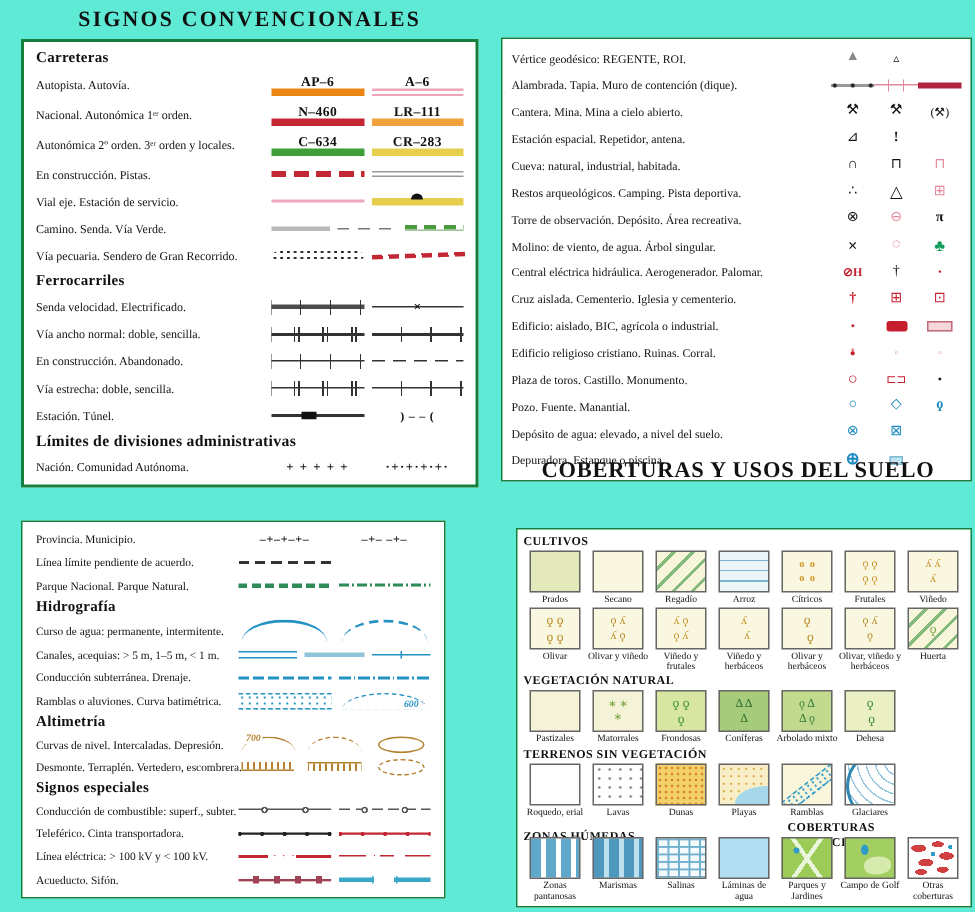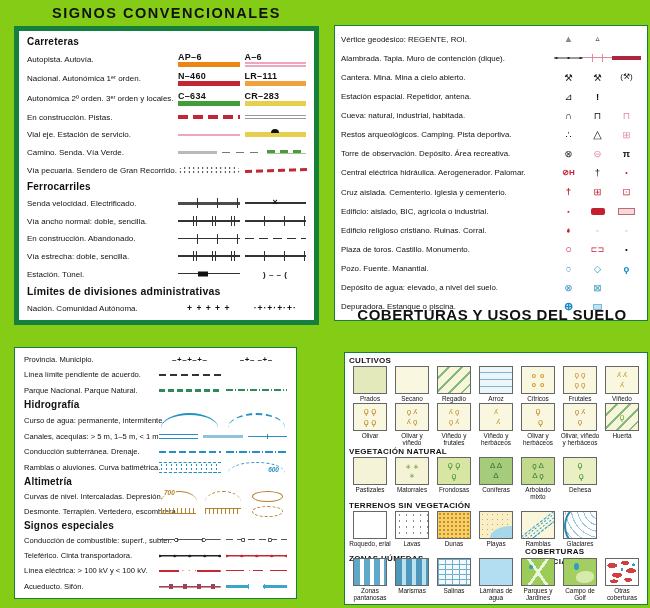--- a/index.html
+++ b/index.html
@@ -1,20 +1,20 @@
 <!DOCTYPE html>
 <html><head>
 <meta charset="utf-8">
 <style>
   html,body{margin:0;padding:0}
-  #stage{position:relative;width:650px;height:608px;background:#84cc16;
-    font-family:Liberation Sans, sans-serif;color:#111;overflow:hidden}
+  #stage{position:relative;width:650px;height:608px;background:#5eead4;
+    font-family:Liberation Serif, serif;color:#111;overflow:hidden}
 
   
-  .panel{position:absolute;border:5px solid #15803d;box-sizing:border-box;background:#fff}
+  .panel{position:absolute;border:2px solid #15803d;box-sizing:border-box;background:#fff}
   #tl-title{position:absolute;left:14px;top:5px;width:305px;text-align:center;
     font-size:14.5px;font-weight:bold;letter-spacing:1.5px}
   #panel-tl{left:14px;top:26px;width:305px;height:299px;display:flex;flex-direction:column;
     justify-content:space-between;padding:5px 8px}
   #panel-tr{left:334px;top:25px;width:314px;height:296px;border-width:1.5px;display:flex;
     flex-direction:column;justify-content:space-between;padding:5px 6px}
   #panel-bl{left:14px;top:347px;width:283px;height:252px;border-width:1.5px;display:flex;
     flex-direction:column;justify-content:space-between;padding:5px 9px}
   #br-head{position:absolute;left:334px;top:306px;width:316px;text-align:center}
   #br-title{font-size:15px;font-weight:bold;letter-spacing:.5px}
@@ -26,21 +26,21 @@
   .row{display:flex;align-items:center;min-height:13px}
   .sec{font-size:10px;font-weight:bold;letter-spacing:.2px}
   .sec.big{font-size:10.5px}
   .lbl{flex:1;font-size:8px;white-space:nowrap;min-width:0}
   #panel-tl .syms{width:128px;display:flex;gap:5px;align-items:center}
   #panel-bl .lbl{font-size:7.6px}
   #panel-bl .syms{width:128px;display:flex;gap:5px;align-items:center}
   .s{flex:1;position:relative;display:flex;align-items:center;justify-content:center;min-height:10px}
 
   
-  .road{flex:1;display:flex;flex-direction:column;align-items:flex-start}
+  .road{flex:1;display:flex;flex-direction:column;align-items:center}
   .num{font-size:9px;font-weight:bold;line-height:10px;letter-spacing:.3px}
   .bar{width:100%;height:5px}
   .ap6{background:#ec8612}
   .a6{background:linear-gradient(#f0a6ba 32%,#fff 32% 68%,#f0a6ba 68%)}
   .n340{background:#c22733}
   .lr111{background:#f0a33c}
   .c634{background:#3f9e38}
   .cr326{background:#e7cf4e}
   .dred{width:100%;height:4px;background:repeating-linear-gradient(90deg,#c22733 0 10px,transparent 10px 15px)}
   .pistas{width:100%;height:4px;border-top:1px solid #9a9a9a;border-bottom:1px solid #9a9a9a;box-sizing:border-box}
@@ -443,20 +443,26 @@
       <span class="sy pnk">⊞</span>
     </div>
 
     <div class="trr">
       <span class="lbl">Torre de observación. Depósito. Área recreativa.</span>
       <span class="sy">⊗</span>
       <span class="sy pnk">⊖</span>
       <span class="sy b">π</span>
     </div>
 
+    <div class="trr">
+      <span class="lbl">Molino: de viento, de agua. Árbol singular.</span>
+      <span class="sy b f11">×</span>
+      <span class="sy red">◌</span>
+      <span class="sy grn f11">♣</span>
+    </div>
 
     <div class="trr">
       <span class="lbl">Central eléctrica hidráulica. Aerogenerador. Palomar.</span>
       <span class="sy red f8 b">⊘H</span>
       <span class="sy">†</span>
       <span class="sy red f7">•</span>
     </div>
 
     <div class="trr">
       <span class="lbl">Cruz aislada. Cementerio. Iglesia y cementerio.</span>

